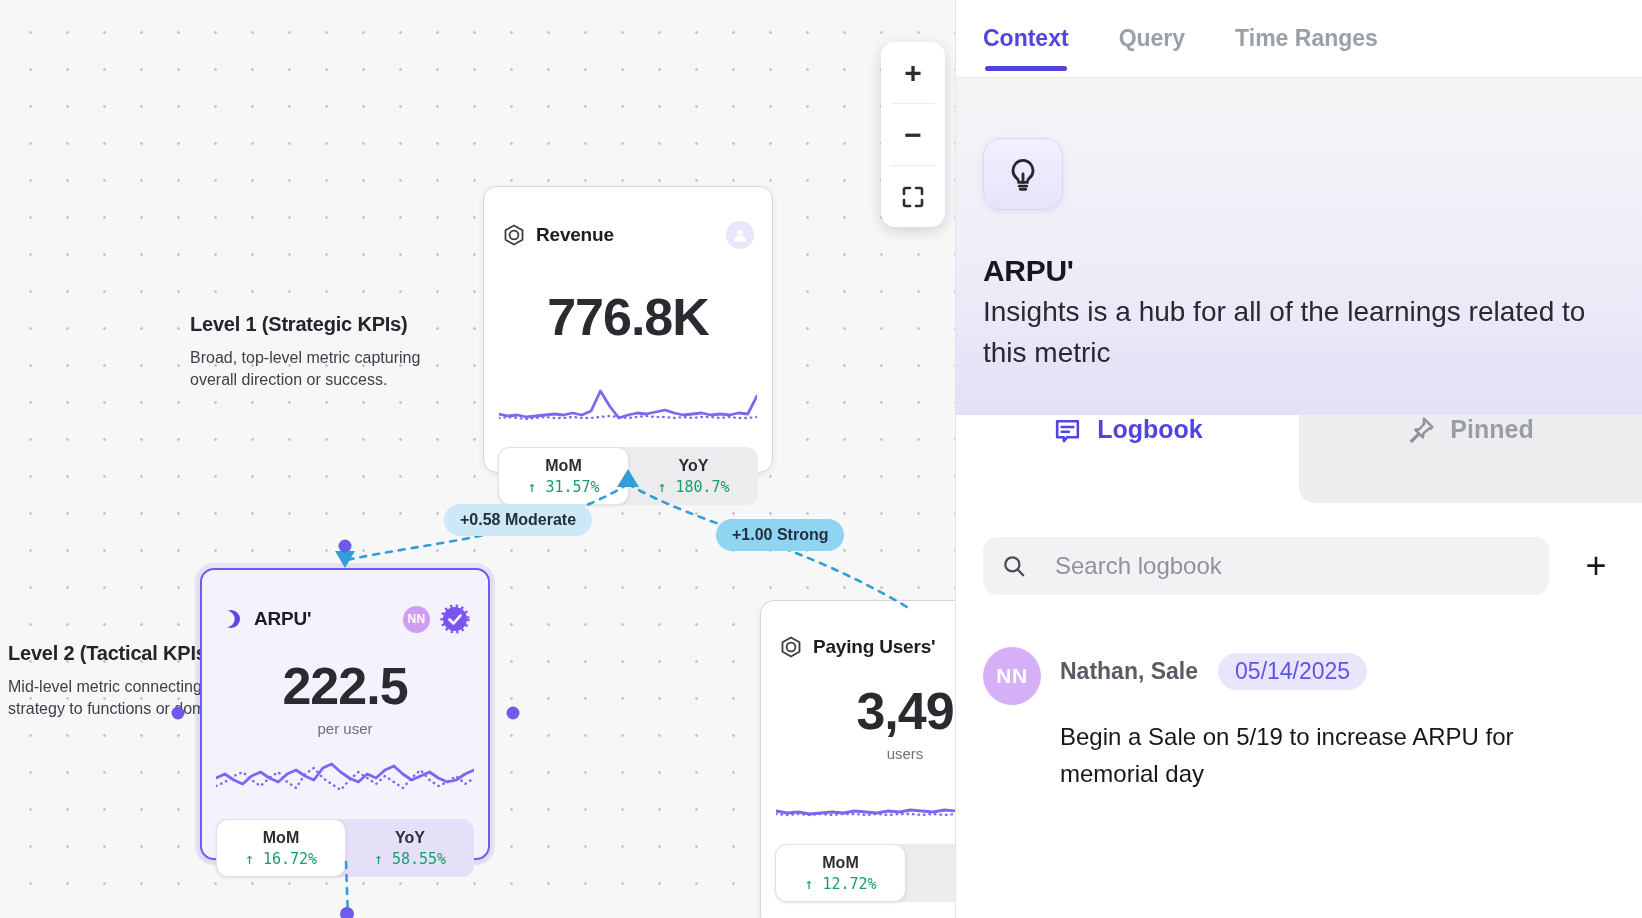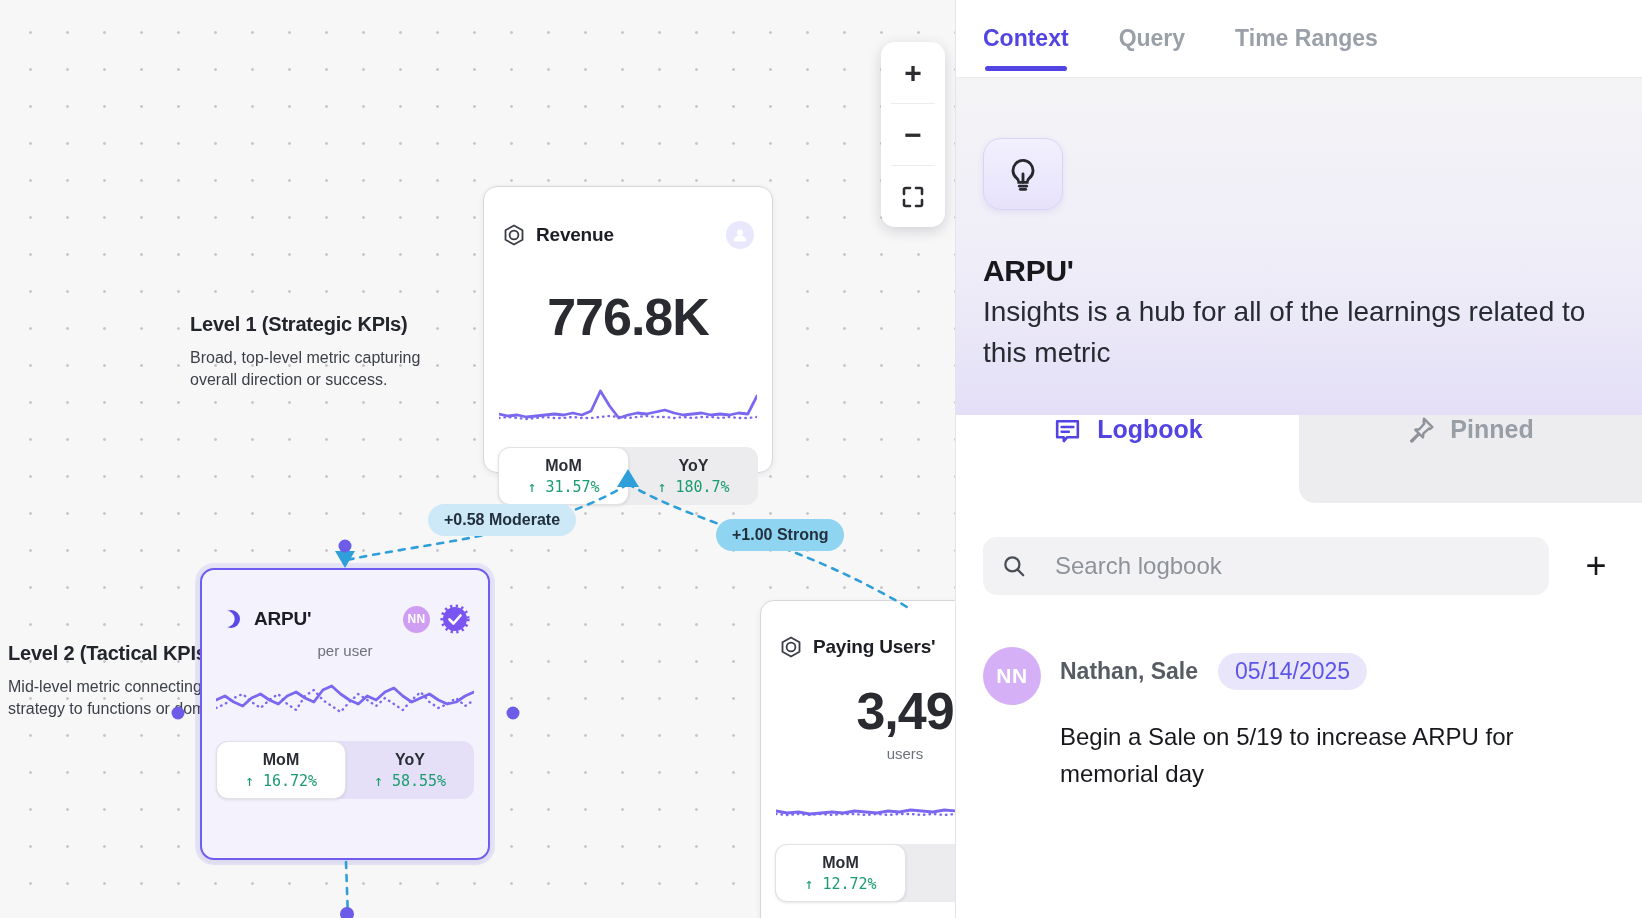--- a/index.html
+++ b/index.html
@@ -49,21 +49,21 @@
 
   .card-foot { display:flex; margin-top:16px; border-radius:12px; background:#ececee; padding:0; height:58px; }
   .card-arpu .card-foot { background:#e5e0f8; }
   .seg { flex:1; display:flex; flex-direction:column; align-items:center; justify-content:center; gap:3px; border-radius:12px; }
   .seg.active { background:#ffffff; border:1px solid #e2e2e6; box-shadow:0 1px 3px rgba(0,0,0,0.1); }
   .seg-label { font-size:16px; font-weight:bold; color:#2a2d33; }
   .seg-value { font-family:"DejaVu Sans Mono", monospace; font-size:15px; color:#1a9c6e; }
 
   .corr-pill { position:absolute; z-index:4; font-size:16px; font-weight:bold; color:#22303e;
     padding:7px 16px; border-radius:18px; white-space:nowrap; }
-  .pill-moderate { left:428px; top:504px; background:#cde8f7; }
+  .pill-moderate { left:444px; top:504px; background:#cde8f7; }
   .pill-strong  { left:716px; top:519px; background:#8fd4f0; }
 
   .zoom-controls { position:absolute; z-index:5; left:881px; top:42px; width:64px;
     background:#fff; border-radius:14px; box-shadow:0 4px 14px rgba(20,20,40,0.16);
     display:flex; flex-direction:column; }
   .zoom-btn { height:61px; display:flex; align-items:center; justify-content:center;
     font-size:30px; font-weight:bold; color:#2b2d31; border:none; background:none; cursor:pointer; }
   .zoom-divider { height:1px; background:#ececee; margin:0 10px; }
 
   
@@ -168,20 +168,21 @@
         </svg>
         <span class="card-title">ARPU'</span>
         <span class="head-spacer"></span>
         <span class="nn-badge">NN</span>
         <svg width="30" height="30" viewBox="0 0 30 30">
           <circle cx="15" cy="15" r="12" fill="#7a55f2"></circle>
           <circle cx="15" cy="15" r="13" fill="none" stroke="#7a55f2" stroke-width="3.2" stroke-dasharray="2.2 3.4"></circle>
           <polyline points="9.5,15.5 13.5,19.5 20.5,11.5" fill="none" stroke="#fff" stroke-width="2.6" stroke-linecap="round" stroke-linejoin="round"></polyline>
         </svg>
       </div>
+      <div class="card-value">222.5</div>
       <div class="card-unit">per user</div>
       <svg class="spark" viewBox="0 0 258 46">
           <polyline points="0.0,30 8.9,26 17.8,20 26.7,16 35.6,24 44.5,30 53.4,22 62.3,16 71.2,26 80.1,32 89.0,18 97.9,12 106.8,22 115.7,28 124.6,34 133.4,24 142.3,16 151.2,22 160.1,28 169.0,20 177.9,26 186.8,32 195.7,22 204.6,14 213.5,24 222.4,30 231.3,26 240.2,20 249.1,28 258.0,22" fill="none" stroke="#7b68f0" stroke-width="2.4" stroke-linejoin="round" stroke-linecap="round" stroke-dasharray="0.5 5"></polyline>
           <polyline points="0.0,22 8.9,18 17.8,24 26.7,28 35.6,20 44.5,16 53.4,22 62.3,26 71.2,18 80.1,14 89.0,20 97.9,24 106.8,12 115.7,8 124.6,16 133.4,22 142.3,26 151.2,18 160.1,22 169.0,14 177.9,10 186.8,18 195.7,24 204.6,20 213.5,16 222.4,22 231.3,26 240.2,24 249.1,18 258.0,14" fill="none" stroke="#7b68f0" stroke-width="2.8" stroke-linejoin="round" stroke-linecap="round"></polyline>
         </svg>
       <div class="card-foot">
         <div class="seg active">
           <span class="seg-label">MoM</span>
           <span class="seg-value">↑ 16.72%</span>
         </div>

